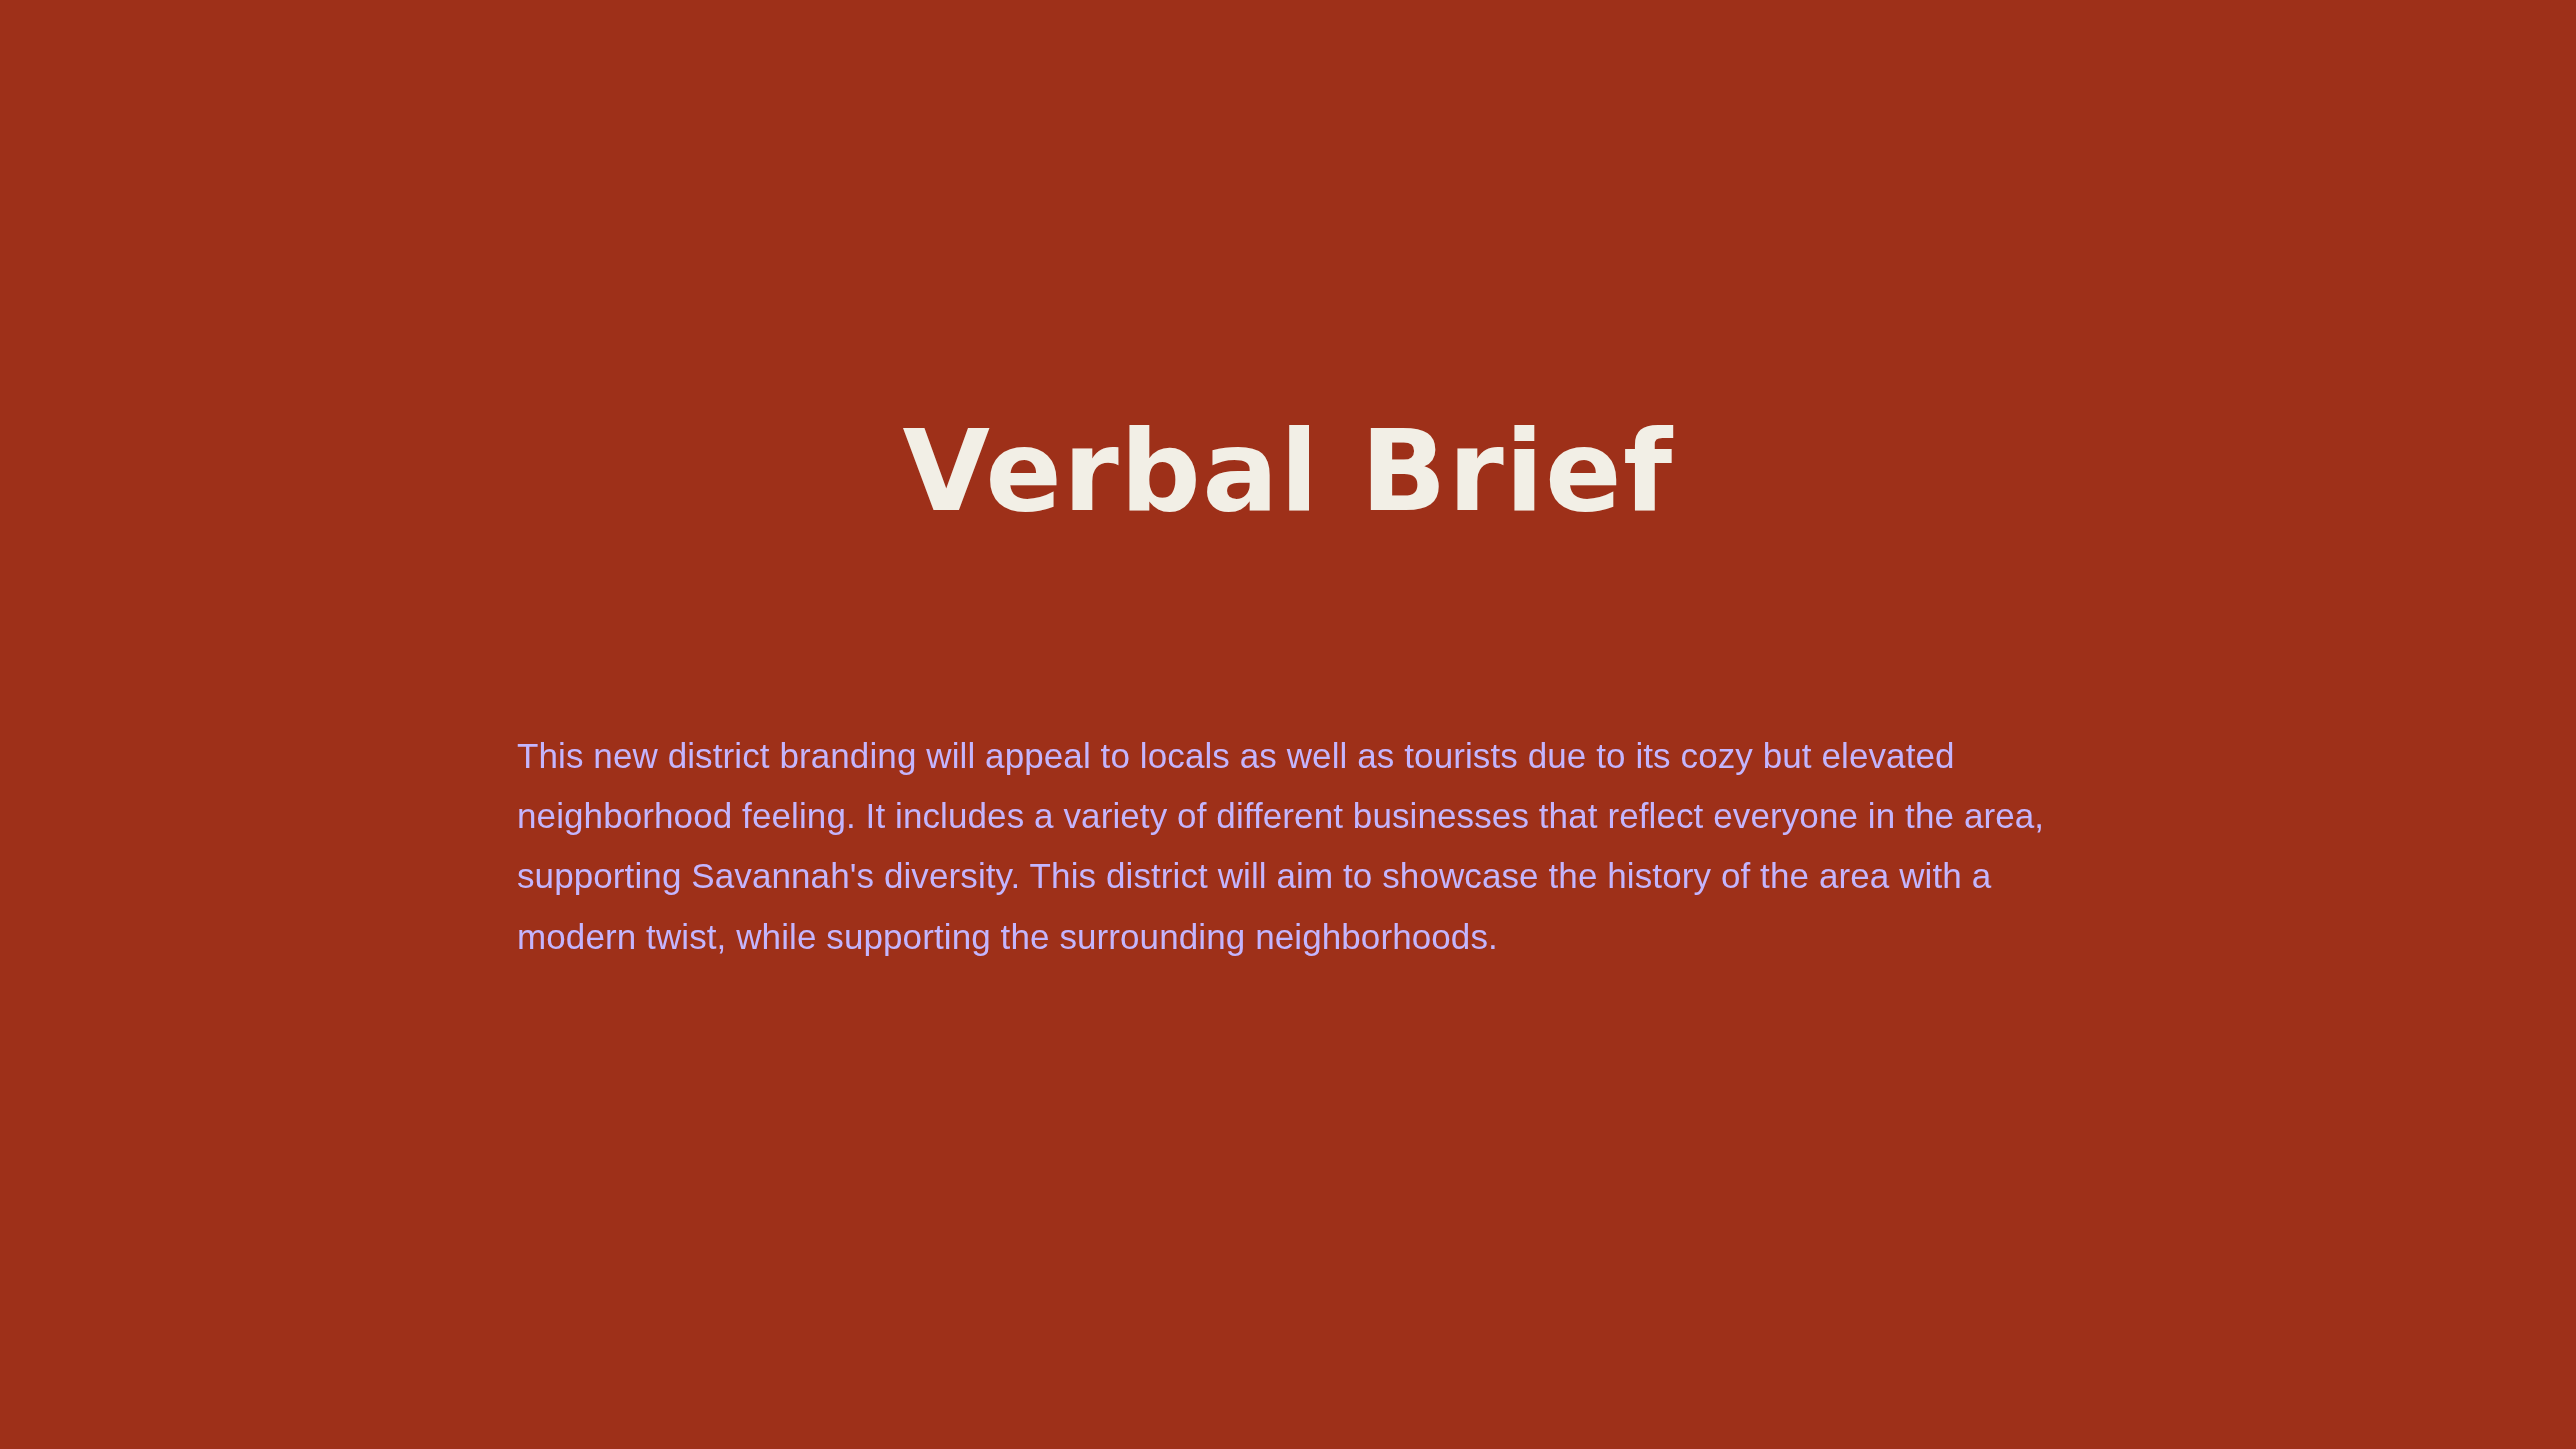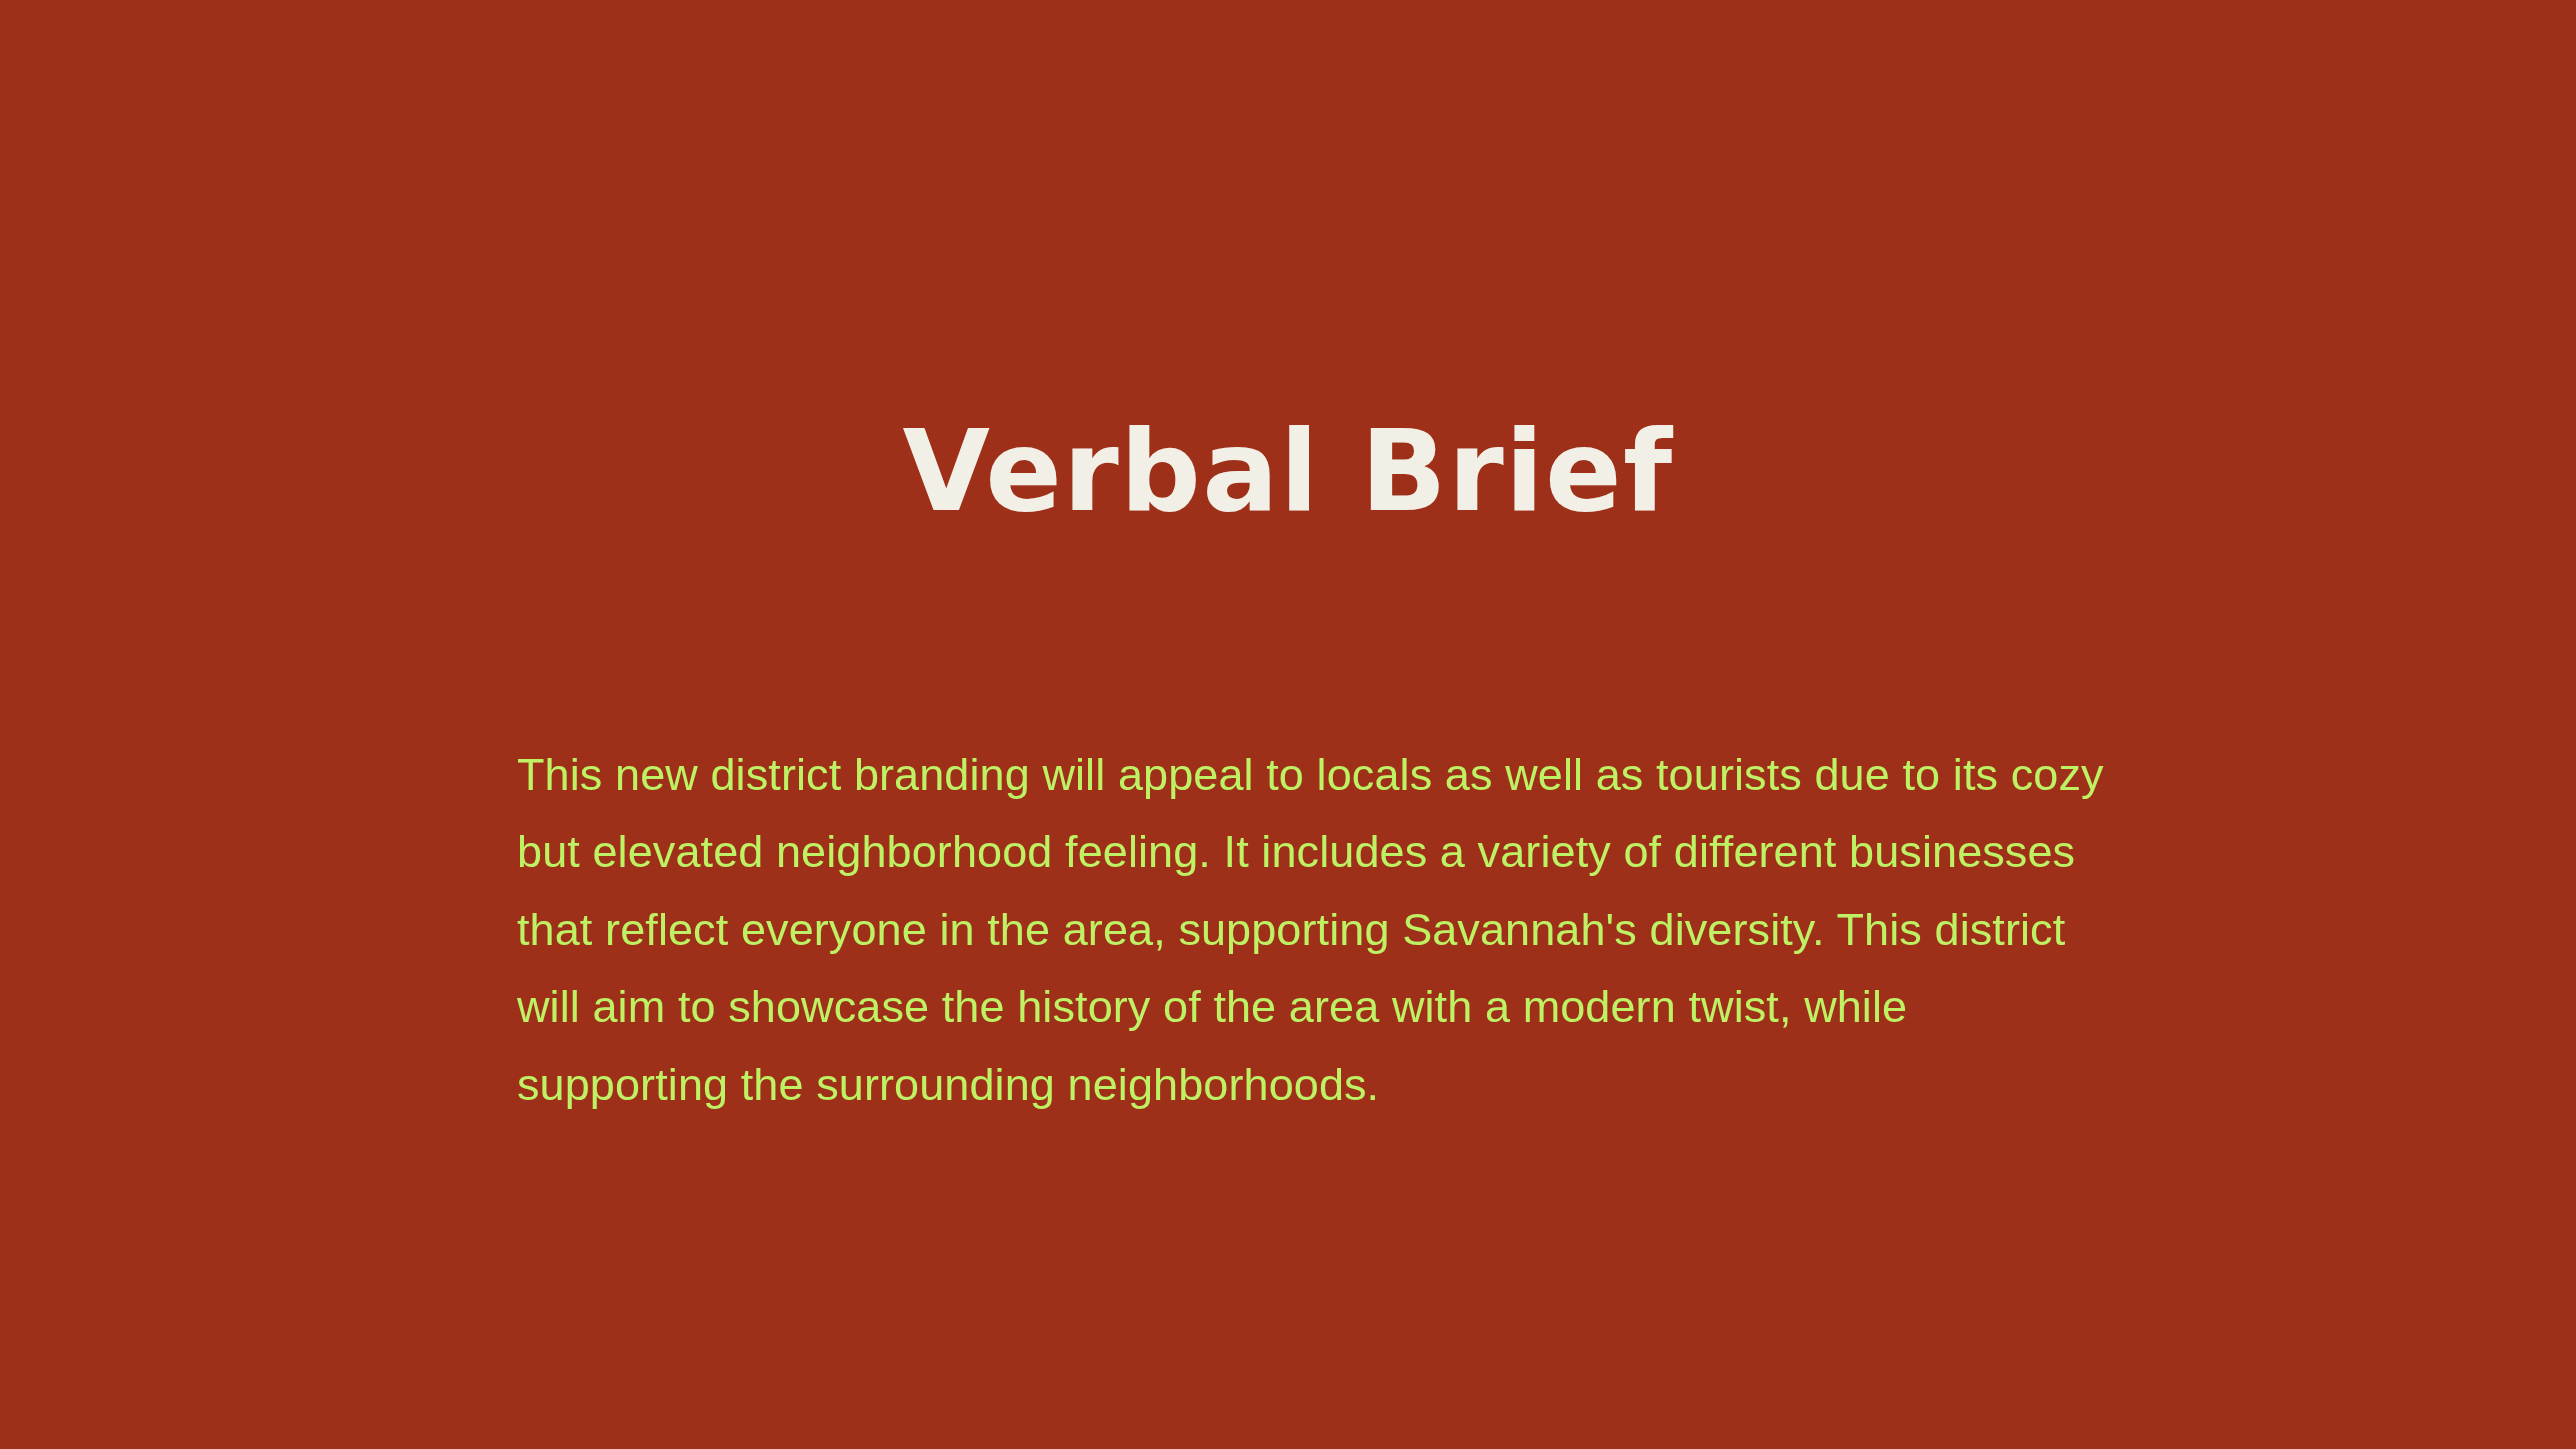--- a/index.html
+++ b/index.html
@@ -36,23 +36,23 @@
     line-height: 1.05;
     white-space: nowrap;
     margin-top: 36px;
   }
 
   .slide-body {
     position: absolute;
     left: 517px;
     top: 691px;
     width: 1597px;
-    color: #bef264;
+    color: #c4b5fd;
     font-family: "Liberation Sans", sans-serif;
-    font-size: 45px;
+    font-size: 35px;
     font-weight: 400;
     line-height: 1.72;
     letter-spacing: 0.1px;
     text-align: left;
   }
 </style>
 </head>
 <body>
 
 <div class="slide">

